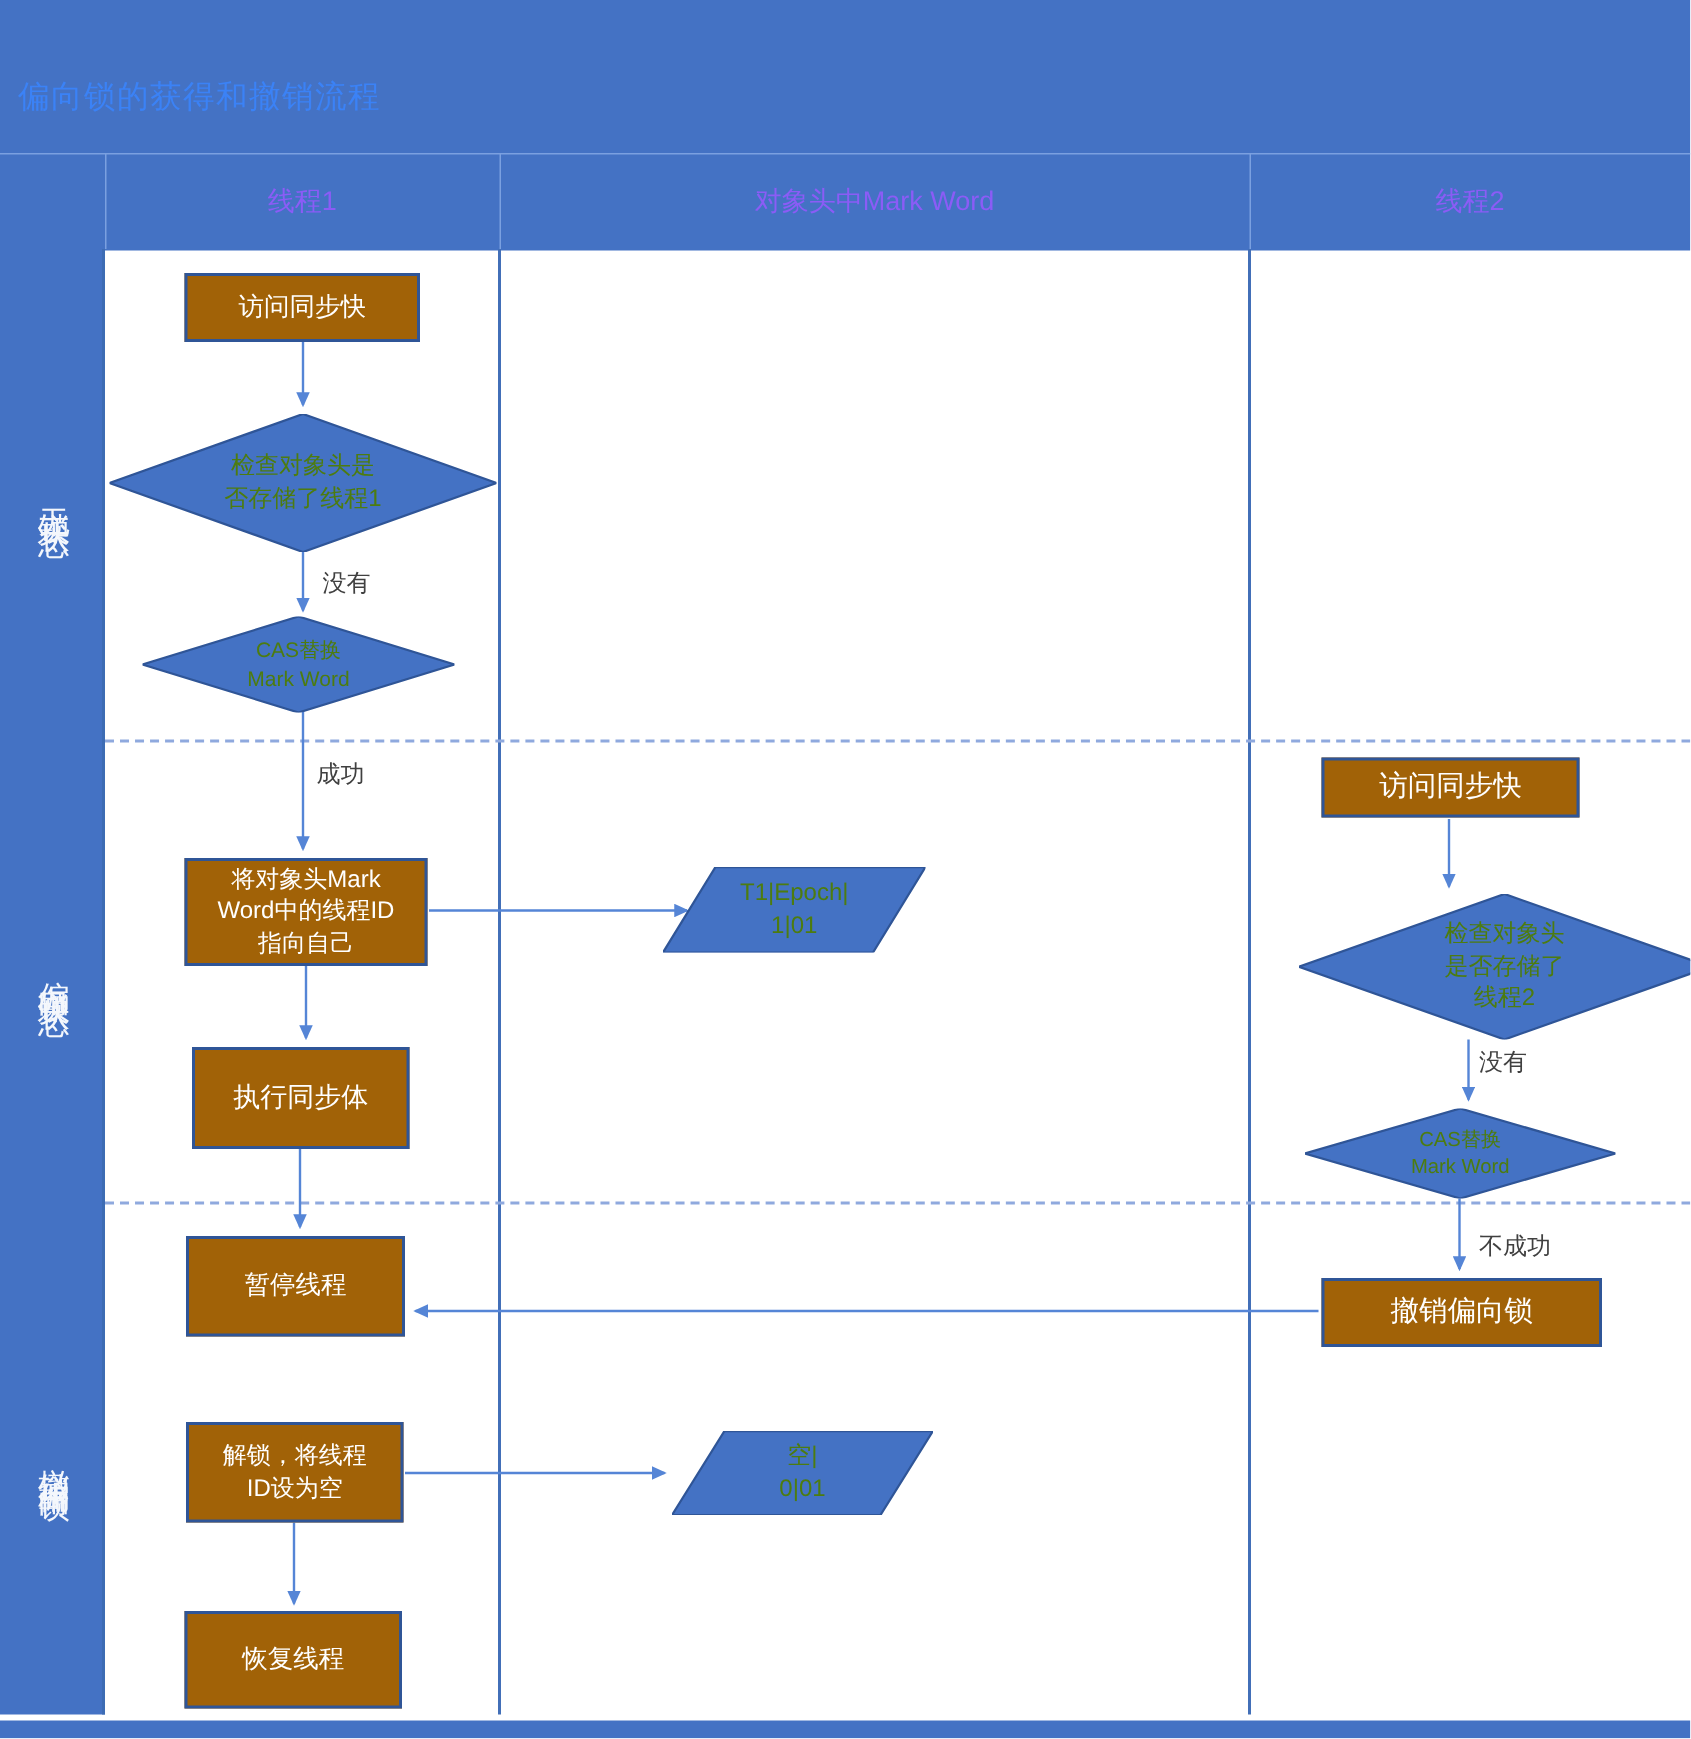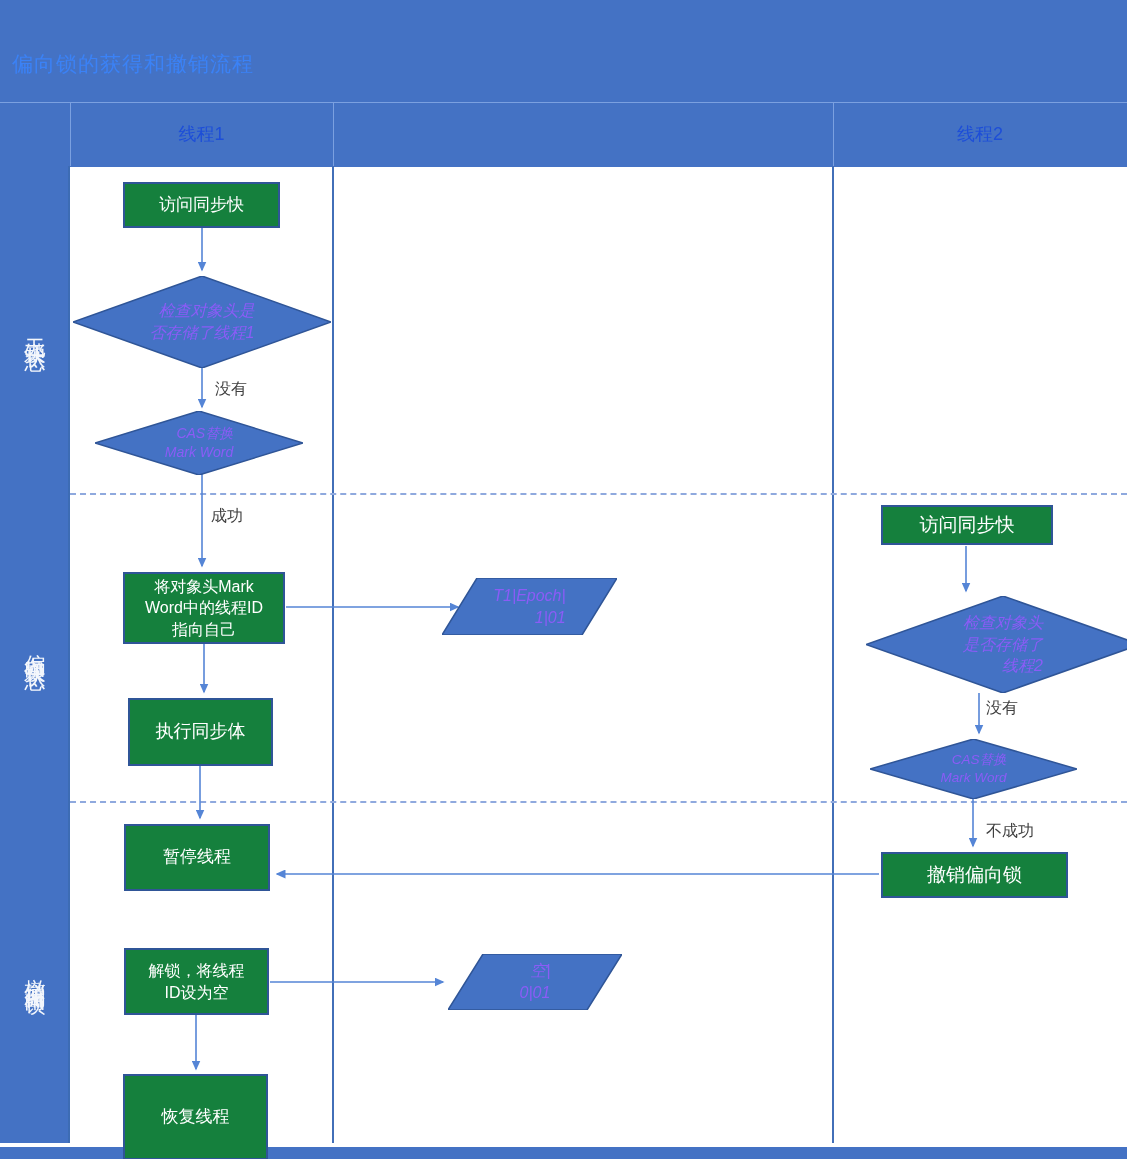--- a/index.html
+++ b/index.html
@@ -11,35 +11,35 @@
   
   .title-band{position:absolute;left:0;top:0;width:1127px;height:102px;background:#4472C4;}
   .header-band{position:absolute;left:0;top:102px;width:1127px;height:64px;background:#4472C4;border-top:1px solid #7ba0e0;}
   .lane-strip{position:absolute;left:0;top:166px;width:70px;height:977px;background:#4472C4;border-right:2px solid #3d6cb4;box-sizing:border-box;}
   .bottom-bar{position:absolute;left:0;top:1147px;width:1127px;height:12px;background:#4472C4;}
   .vline{position:absolute;top:166px;height:977px;width:0;border-left:2px solid #426fb8;}
   .vline-hdr{position:absolute;top:102px;height:64px;width:0;border-left:1.5px solid #7ba0e0;}
   .dashline{position:absolute;left:70px;width:1057px;height:0;border-top:2px dashed #8fa9de;}
   
   .page-title{position:absolute;left:12px;top:50px;font-size:21px;color:#3b82f6;letter-spacing:1px;}
-  .col-header{position:absolute;top:102px;height:64px;display:flex;align-items:center;justify-content:center;color:#1d4ed8;font-size:18px;}
+  .col-header{position:absolute;top:102px;height:64px;display:flex;align-items:center;justify-content:center;color:#8b5cf6;font-size:18px;}
   .lane-label{position:absolute;color:#f4f7fc;font-size:21px;writing-mode:vertical-rl;text-orientation:upright;letter-spacing:4px;left:50%;transform:translateX(-50%);}
   .lane-box{position:absolute;left:0;width:70px;display:flex;align-items:center;justify-content:center;}
   
   .rect-node{
-    position:absolute;background:#15803d;border:2px solid #2F5597;box-sizing:border-box;
+    position:absolute;background:#a16207;border:2px solid #2F5597;box-sizing:border-box;
     color:#fff;display:flex;align-items:center;justify-content:center;
     text-align:center;white-space:pre-line;line-height:1.32;
   }
   .poly-node{position:absolute;}
   .poly-node svg{position:absolute;left:0;top:0;width:100%;height:100%;}
   .poly-text{
     position:absolute;left:0;top:0;width:100%;height:100%;
-    display:flex;align-items:center;justify-content:center;color:#8b5cf6;
-    text-align:right;white-space:pre-line;line-height:1.35;font-style:italic;
+    display:flex;align-items:center;justify-content:center;color:#4d7c0f;
+    text-align:center;white-space:pre-line;line-height:1.35;
   }
   .edge-label{position:absolute;color:#404040;font-size:16px;}
   #edges-svg{position:absolute;left:0;top:0;width:1127px;height:1159px;}
 </style>
 </head>
 <body>
 
 <div id="canvas">
 
   <div class="title-band"></div>
@@ -50,20 +50,21 @@
   <div class="vline-hdr" style="left:70px"></div>
   <div class="vline-hdr" style="left:333px"></div>
   <div class="vline-hdr" style="left:833px"></div>
   <div class="vline" style="left:332px"></div>
   <div class="vline" style="left:832px"></div>
   <div class="dashline" style="top:493px"></div>
   <div class="dashline" style="top:801px"></div>
 
   <div class="page-title">偏向锁的获得和撤销流程</div>
   <div class="col-header" style="left:70px;width:263px">线程1</div>
+  <div class="col-header" style="left:333px;width:500px">对象头中Mark Word</div>
   <div class="col-header" style="left:833px;width:294px">线程2</div>
 
   <div class="lane-box" style="top:166px;height:327px">
     <div class="lane-label">无锁状态</div>
   </div>
   <div class="lane-box" style="top:493px;height:308px">
     <div class="lane-label">偏向锁状态</div>
   </div>
   <div class="lane-box" style="top:801px;height:342px">
     <div class="lane-label">撤销偏向锁</div>
@@ -111,21 +112,21 @@
 Word中的线程ID
 指向自己</div>
 
   <div class="rect-node" style="left:128px;top:698px;width:145px;height:68px;font-size:18px">执行同步体</div>
 
   <div class="rect-node" style="left:124px;top:824px;width:146px;height:67px;font-size:17px">暂停线程</div>
 
   <div class="rect-node" style="left:124px;top:948px;width:145px;height:67px;font-size:16px">解锁，将线程
 ID设为空</div>
 
-  <div class="rect-node" style="left:123px;top:1074px;width:145px;height:86px;font-size:17px">恢复线程</div>
+  <div class="rect-node" style="left:123px;top:1074px;width:145px;height:65px;font-size:17px">恢复线程</div>
 
   <div class="poly-node" style="left:442px;top:578px;width:175px;height:57px">
     <svg viewBox="0 0 175 57" preserveAspectRatio="none">
         <polygon points="35,0 175,0 140,57 0,57" fill="#4472C4" stroke="#2F5597" stroke-width="1.5" vector-effect="non-scaling-stroke"></polygon>
       </svg>
     <div class="poly-text" style="font-size:16px">T1|Epoch|
 1|01</div>
   </div>
 
   <div class="poly-node" style="left:448px;top:954px;width:174px;height:56px">

